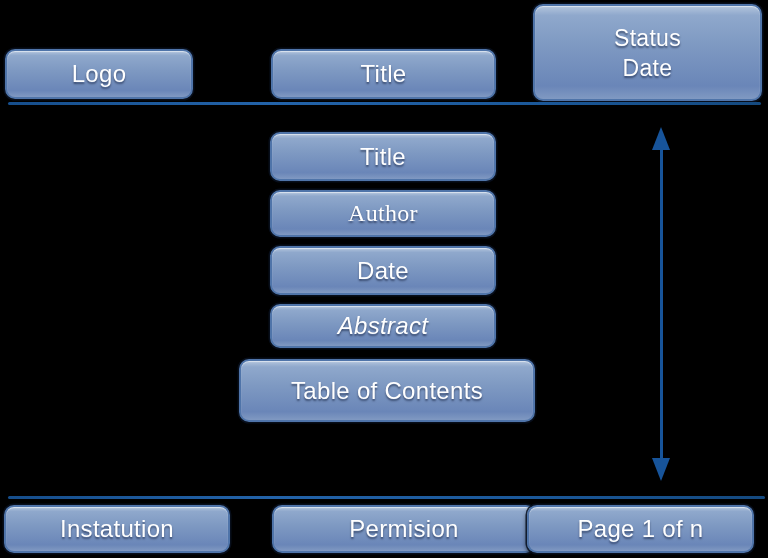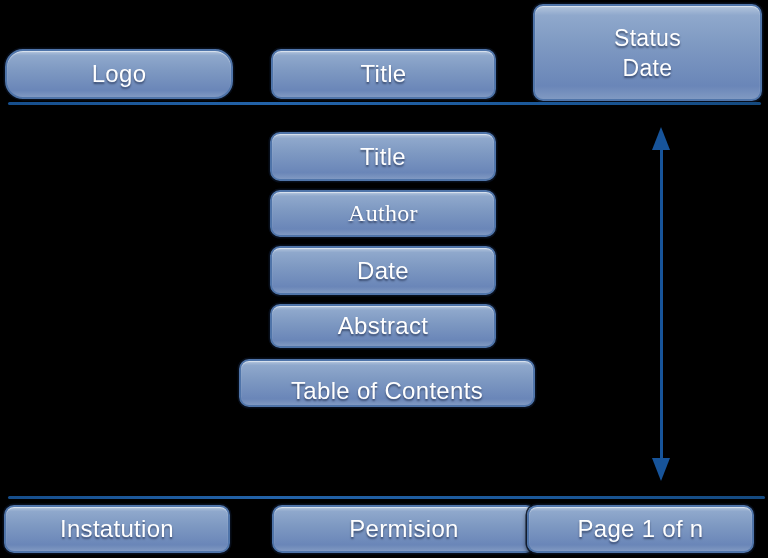--- a/index.html
+++ b/index.html
@@ -38,29 +38,29 @@
     font-size: 24px;
     letter-spacing: 0.3px;
     text-shadow: 0 2px 2px rgba(0,10,35,0.5);
   }
   .box.multiline {
     flex-direction: column;
     font-size: 23px;
     line-height: 30px;
   }
   
-  #logo-box    { left: 5px;   top: 49px;  width: 228px; height: 50px; border-radius: 18px; }
+  #logo-box    { left: 5px;   top: 49px;  width: 188px; height: 50px; }
   #title-box   { left: 271px; top: 49px;  width: 225px; height: 50px; }
   #status-box  { left: 533px; top: 4px;   width: 229px; height: 97px; }
   
   #body-title-box    { left: 270px; top: 132px; width: 226px; height: 49px; }
   #body-author-box   { left: 270px; top: 190px; width: 226px; height: 47px; font-family: Liberation Serif, serif; }
   #body-date-box     { left: 270px; top: 246px; width: 226px; height: 49px; }
-  #body-abstract-box { left: 270px; top: 304px; width: 226px; height: 44px; }
-  #body-toc-box      { left: 239px; top: 359px; width: 296px; height: 48px; align-items: flex-end; }
+  #body-abstract-box { left: 270px; top: 304px; width: 226px; height: 44px; font-style: italic; }
+  #body-toc-box      { left: 239px; top: 359px; width: 296px; height: 63px; }
   
   #institution-box { left: 4px;   top: 505px; width: 226px; height: 48px; }
   #permission-box  { left: 272px; top: 505px; width: 264px; height: 48px; }
   #page-box        { left: 527px; top: 505px; width: 227px; height: 48px; }
   
   .hline {
     position: absolute;
     height: 3px;
     border-radius: 2px;
     background: linear-gradient(90deg, #164e8c 0%, #2363a9 35%, #1b5899 70%, #14497f 100%);

